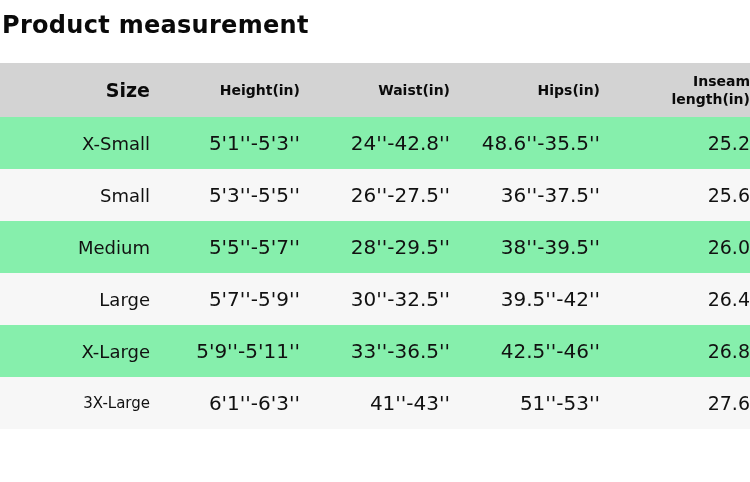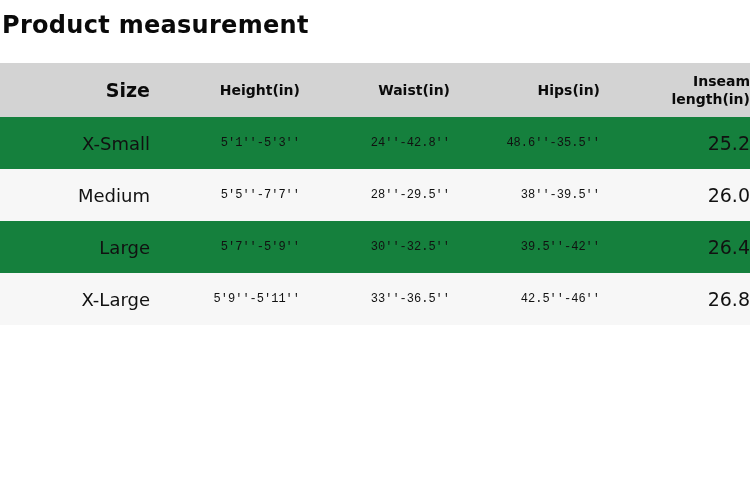--- a/index.html
+++ b/index.html
@@ -45,25 +45,25 @@
     font-size: 14px;
     font-weight: 700;
     color: #0a0a0a;
   }
   th.h-size { font-size: 19px; }
   th.h-inseam .hdr-text {
     display: inline-block;
     max-width: 92px;
     line-height: 1.3;
   }
-  tbody tr { height: 52px; background: #15803d; }
+  tbody tr { height: 52px; background: #86efac; }
   tbody tr:nth-child(even) { background: #f7f7f7; }
   td.c-size   { font-size: 18px; }
   tbody tr:nth-child(n+6) td.c-size { font-size: 15px; }
-  td.c-mid    { font-size: 12px; font-family: Liberation Mono, monospace; }
+  td.c-mid    { font-size: 20px; }
   td.c-inseam { font-size: 19px; }
 </style>
 </head>
 <body>
 
 <div class="page-header">
   <h1 class="page-title">Product measurement</h1>
 </div>
 
 <table class="measurement-table">
@@ -78,34 +78,48 @@
   </thead>
   <tbody id="table-body">
       <tr>
     <td class="c-size"><span>X-Small</span></td>
     <td class="c-mid"><span>5'1''-5'3''</span></td>
     <td class="c-mid"><span>24''-42.8''</span></td>
     <td class="c-mid"><span>48.6''-35.5''</span></td>
     <td class="c-inseam"><span>25.2</span></td>
   </tr>
       <tr>
+    <td class="c-size"><span>Small</span></td>
+    <td class="c-mid"><span>5'3''-5'5''</span></td>
+    <td class="c-mid"><span>26''-27.5''</span></td>
+    <td class="c-mid"><span>36''-37.5''</span></td>
+    <td class="c-inseam"><span>25.6</span></td>
+  </tr>
+      <tr>
     <td class="c-size"><span>Medium</span></td>
-    <td class="c-mid"><span>5'5''-7'7''</span></td>
+    <td class="c-mid"><span>5'5''-5'7''</span></td>
     <td class="c-mid"><span>28''-29.5''</span></td>
     <td class="c-mid"><span>38''-39.5''</span></td>
     <td class="c-inseam"><span>26.0</span></td>
   </tr>
       <tr>
     <td class="c-size"><span>Large</span></td>
     <td class="c-mid"><span>5'7''-5'9''</span></td>
     <td class="c-mid"><span>30''-32.5''</span></td>
     <td class="c-mid"><span>39.5''-42''</span></td>
     <td class="c-inseam"><span>26.4</span></td>
   </tr>
       <tr>
     <td class="c-size"><span>X-Large</span></td>
     <td class="c-mid"><span>5'9''-5'11''</span></td>
     <td class="c-mid"><span>33''-36.5''</span></td>
     <td class="c-mid"><span>42.5''-46''</span></td>
     <td class="c-inseam"><span>26.8</span></td>
   </tr>
+      <tr>
+    <td class="c-size"><span>3X-Large</span></td>
+    <td class="c-mid"><span>6'1''-6'3''</span></td>
+    <td class="c-mid"><span>41''-43''</span></td>
+    <td class="c-mid"><span>51''-53''</span></td>
+    <td class="c-inseam"><span>27.6</span></td>
+  </tr>
     </tbody>
 </table>
 
 </body></html>

